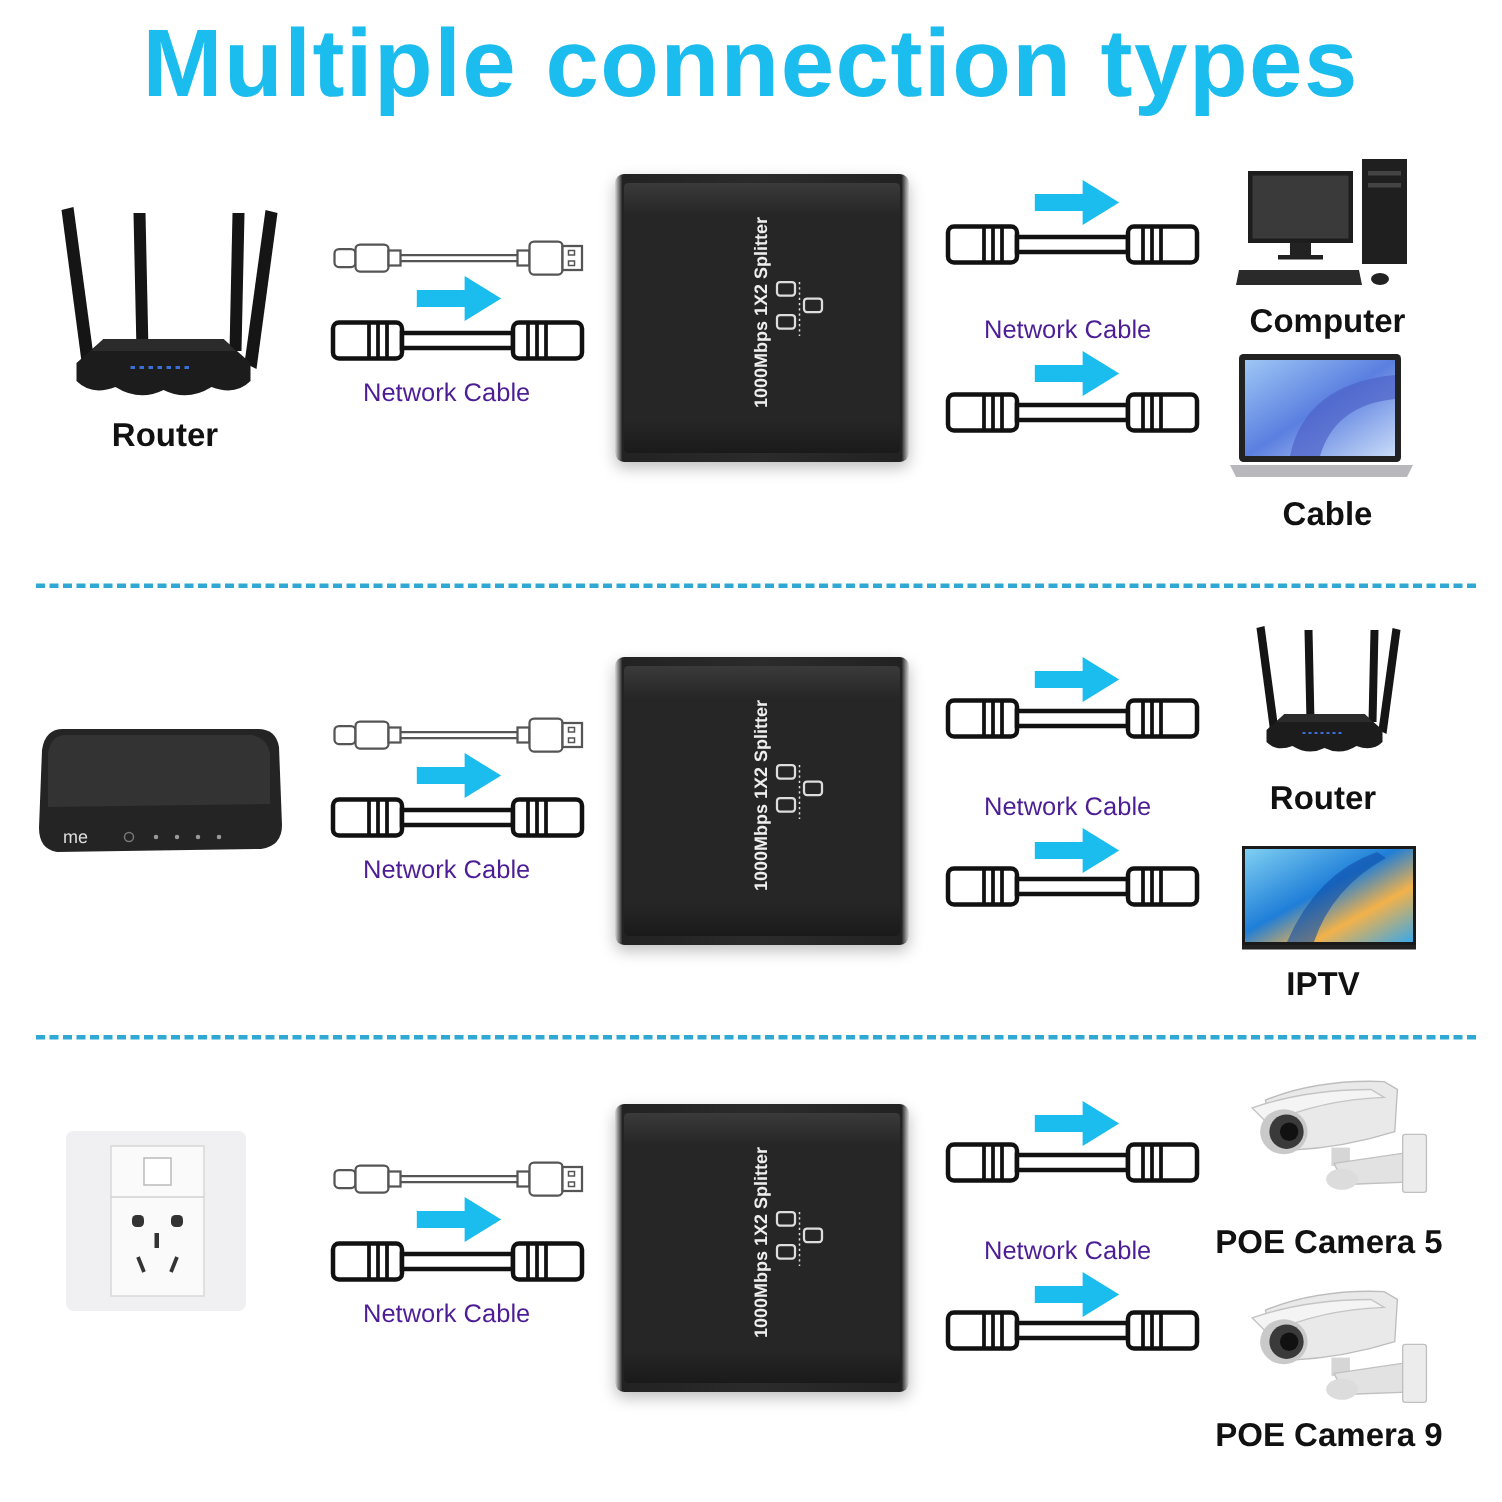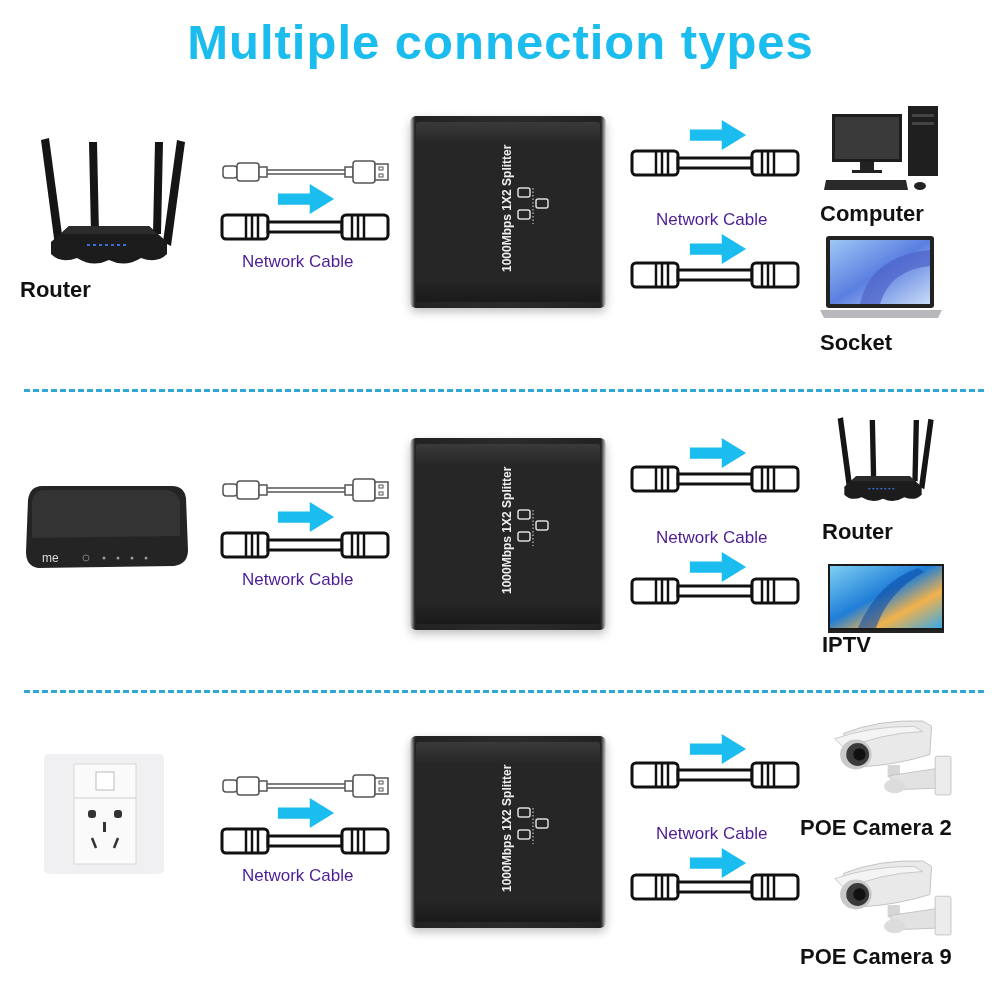--- a/index.html
+++ b/index.html
@@ -1,23 +1,23 @@
 <!DOCTYPE html>
 <html><head>
 <meta charset="utf-8">
 <style>
   html, body { margin:0; padding:0; }
   body { width:1001px; height:1001px; background:#ffffff; position:relative; overflow:hidden; font-family:"Liberation Sans", sans-serif; }
-  .title { position:absolute; left:0; top:0; width:1001px; text-align:center; font-family:"Liberation Sans", sans-serif; font-weight:bold; font-size:49px; line-height:84px; color:#1bbcee; letter-spacing:1px; }
+  .title { position:absolute; left:0; top:0; width:1001px; text-align:center; font-family:"Liberation Sans", sans-serif; font-weight:bold; font-size:64px; line-height:84px; color:#1bbcee; letter-spacing:1px; }
   .section { position:absolute; left:0; width:1001px; height:300px; }
   .sec1 { top:100px; }
   .sec2 { top:418px; }
   .sec3 { top:714px; }
   .divider { position:absolute; left:24px; width:960px; height:0; border-top:3px dashed #2fa9d4; }
-  .lbl { position:absolute; font-family:"Liberation Sans", sans-serif; font-weight:bold; font-size:22px; color:#111; text-align:left; white-space:nowrap; }
+  .lbl { position:absolute; font-family:"Liberation Sans", sans-serif; font-weight:bold; font-size:22px; color:#111; text-align:center; white-space:nowrap; }
   .cable-lbl { position:absolute; font-family:"Liberation Sans", sans-serif; font-size:17px; color:#4c1d95; white-space:nowrap; }
   .abs { position:absolute; }
   .splitter { position:absolute; width:196px; height:192px; background:linear-gradient(90deg,#d9d9d9 0px,#222 5px,#2b2b2b 50%,#222 calc(100% - 5px),#d9d9d9 100%); border-radius:6px; box-shadow:0 4px 10px rgba(0,0,0,0.25); }
   .splitter-inner { position:absolute; left:6px; right:6px; top:6px; bottom:6px; background:linear-gradient(180deg,#3a3a3a 0%,#262626 12%,#262626 88%,#1a1a1a 100%); border-radius:3px; }
   .splitter-text { position:absolute; left:84px; top:150px; transform-origin:0 0; transform:rotate(-90deg); color:#eee; font-family:"Liberation Sans", sans-serif; font-weight:bold; font-size:12px; white-space:nowrap; }
 </style>
 </head>
 <body>
 
 <div class="title">Multiple connection types</div>
@@ -143,21 +143,21 @@
         <linearGradient id="lapg" x1="0" y1="0" x2="1" y2="1">
           <stop offset="0" stop-color="#9ec7f5"></stop>
           <stop offset="0.5" stop-color="#5b7fe0"></stop>
           <stop offset="1" stop-color="#c9dcf8"></stop>
         </linearGradient>
       </defs>
     <rect x="10" y="4" width="100" height="64" fill="url(#lapg)"></rect>
     <path d="M40,68 Q50,20 110,14 L110,30 Q70,34 60,68 Z" fill="#4e63c8" opacity="0.7"></path>
     <polygon points="0,74 122,74 118,82 4,82" fill="#b8b8bc"></polygon>
   </svg>
-  <div class="lbl" style="left:820px;top:230px;width:130px">Socket</div>
+  <div class="lbl" style="left:820px;top:230px;width:130px">Cable</div>
 </div>
 
 <div class="divider" style="top:389px"></div>
 
 <div class="section sec2">
   <svg class="abs" style="left:22px;top:62px;width:168px;height:108px" viewBox="0 0 168 108">
     <path d="M20,6 L150,6 Q162,6 164,18 L166,70 Q166,84 152,86 L16,88 Q4,86 4,72 L6,20 Q8,6 20,6 Z" fill="#242424"></path>
     <path d="M22,10 L146,10 Q156,12 158,22 L158,56 L10,58 L10,22 Q12,10 22,10 Z" fill="#333"></path>
     <text x="20" y="82" fill="#ddd" font-family="Liberation Sans, sans-serif" font-size="12">me</text>
     <circle cx="64" cy="78" r="3" fill="none" stroke="#777" stroke-width="1"></circle>
@@ -216,21 +216,21 @@
           <stop offset="0.45" stop-color="#1f7ed8"></stop>
           <stop offset="0.7" stop-color="#f2b24a"></stop>
           <stop offset="1" stop-color="#3aa8e8"></stop>
         </linearGradient>
       </defs>
     <rect x="0" y="2" width="116" height="66" fill="#1a1a1a"></rect>
     <rect x="2" y="4" width="112" height="62" fill="url(#tvg)"></rect>
     <path d="M30,66 Q50,20 90,6 L96,10 Q60,30 48,66 Z" fill="#0f4fa8" opacity="0.6"></path>
     <rect x="0" y="68" width="116" height="3" fill="#222"></rect>
   </svg>
-  <div class="lbl" style="left:822px;top:214px;width:120px">IPTV</div>
+  <div class="lbl" style="left:822px;top:225px;width:120px">IPTV</div>
 </div>
 
 <div class="divider" style="top:690px"></div>
 
 <div class="section sec3">
   <svg class="abs" style="left:44px;top:40px;width:120px;height:120px" viewBox="0 0 120 120">
     <rect x="0" y="0" width="120" height="120" rx="5" fill="#f0f0f2"></rect>
     <rect x="30" y="10" width="62" height="100" fill="#fafafa" stroke="#d8d8d8" stroke-width="1"></rect>
     <line x1="30" y1="44" x2="92" y2="44" stroke="#d0d0d0" stroke-width="1"></line>
     <rect x="52" y="18" width="18" height="18" fill="#fff" stroke="#bbb" stroke-width="1"></rect>
@@ -274,19 +274,19 @@
   <svg class="abs" style="left:688px;top:134px;width:60px;height:30px">
       <use href="#sym-arrow"></use>
     </svg>
   <svg class="abs" style="left:630px;top:158px;width:170px;height:30px">
       <use href="#sym-eth"></use>
     </svg>
 
   <svg class="abs" style="left:826px;top:0px;width:132px;height:88px">
       <use href="#sym-camera"></use>
     </svg>
-  <div class="lbl" style="left:800px;top:101px;width:172px">POE Camera 2</div>
+  <div class="lbl" style="left:800px;top:101px;width:172px">POE Camera 5</div>
 
   <svg class="abs" style="left:826px;top:140px;width:132px;height:88px">
       <use href="#sym-camera"></use>
     </svg>
   <div class="lbl" style="left:800px;top:230px;width:172px">POE Camera 9</div>
 </div>
 
 </body></html>

